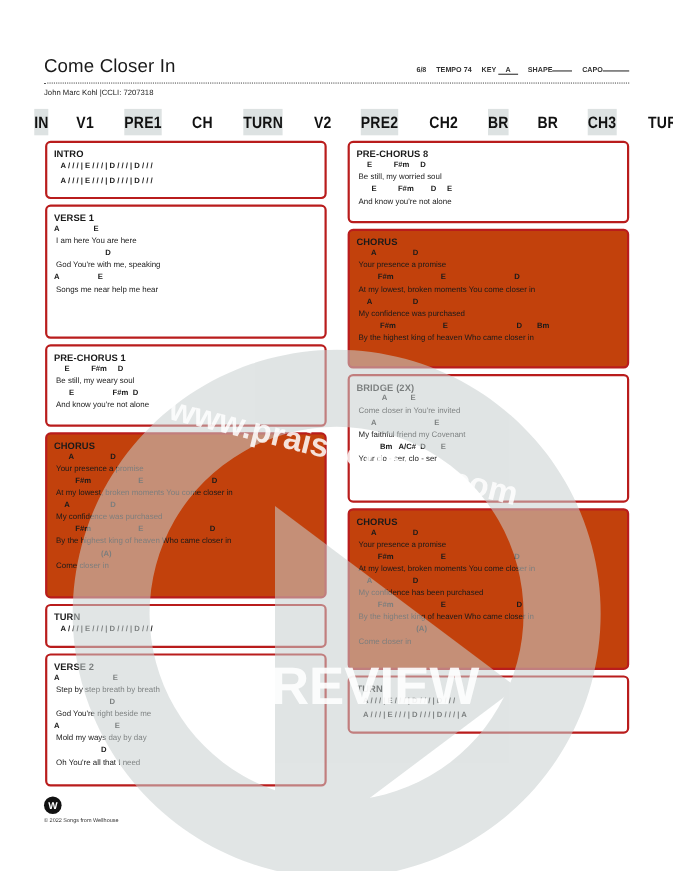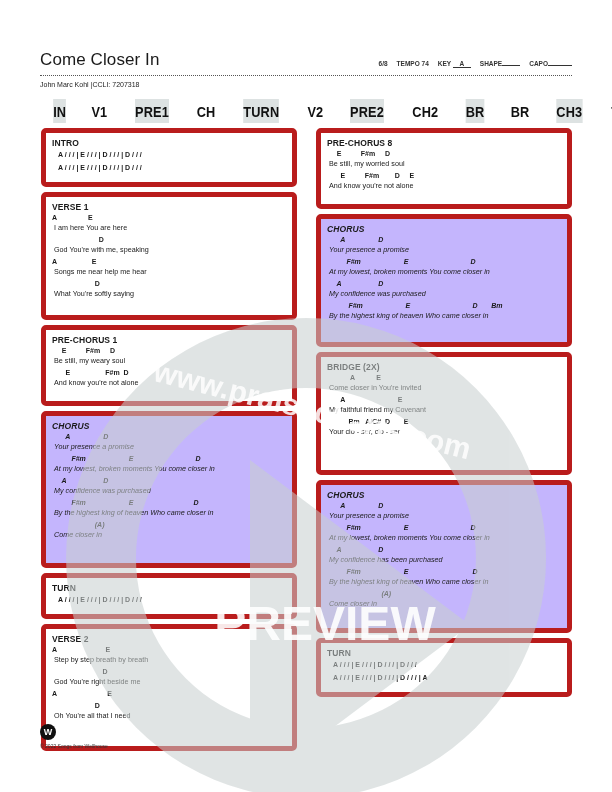--- a/index.html
+++ b/index.html
@@ -3,28 +3,28 @@
 <meta charset="utf-8">
 <style>
   html, body { margin:0; padding:0; }
   body { width:612px; height:792px; background:#ffffff; position:relative; overflow:hidden;
          font-family:"Liberation Sans", sans-serif; color:#1a1a1a; }
   .title { position:absolute; left:40px; top:50px; font-size:17px; font-weight:normal; letter-spacing:0.1px; }
   .meta { position:absolute; right:40px; top:60px; font-size:6.5px; font-weight:bold; color:#333; display:flex; gap:9px; align-items:baseline; }
   .meta .blank { display:inline-block; border-bottom:0.8px solid #333; min-width:18px; text-align:center; }
   .dots { position:absolute; left:40px; right:40px; top:75px; border-top:1.6px dotted #555; }
   .author { position:absolute; left:40px; top:81px; font-size:7px; color:#222; }
-  .nav { position:absolute; left:52px; top:99px; width:532px; height:24px; display:flex;gap:23px; }
+  .nav { position:absolute; left:30px; top:99px; width:532px; height:24px; display:flex;gap:23px; }
   .nav-item { flex:1; display:flex; align-items:center; justify-content:center; font-size:15px; font-weight:bold; color:#111; transform:scaleX(0.85); letter-spacing:0.2px; }
   .nav-item.shaded { background:#dde2e2; }
   .col { position:absolute; top:128px; width:256px; }
   .col.left { left:41px; }
   .col.right { left:316px; }
-  .box { border:5px solid #b91c1c; border-radius:5px; padding:5px 6px 6px 6px; margin-bottom:5px; background:#fff; position:relative; }
-  .box.shaded { background:#c4b5fd;font-style:italic; }
+  .box { border:2px solid #b91c1c; border-radius:5px; padding:5px 6px 6px 6px; margin-bottom:5px; background:#fff; position:relative; }
+  .box.shaded { background:#c2410c; }
   .box .hd { font-size:8.5px; font-weight:bold; margin-bottom:2px; letter-spacing:0.1px; }
   .line { position:relative; margin-bottom:3px; }
   .chords { font-size:7px; font-weight:bold; height:9px; white-space:pre; font-family:"Liberation Sans", sans-serif; }
   .lyric { font-size:7.2px; height:10px; white-space:pre; padding-left:2px; }
   .prog { font-size:7px; font-weight:bold; white-space:pre; padding-left:6px; margin:3px 0 6px 0; }
   .footer-logo { position:absolute; left:40px; top:724px; display:flex; align-items:center; gap:4px; }
   .logo-circ { width:16px; height:16px; border-radius:50%; background:#111; display:flex; align-items:center; justify-content:center; color:#fff; font-size:9px; font-weight:bold; }
   .logo-text { font-size:14px; font-weight:bold; color:#222; letter-spacing:0.2px; }
   .copyright { position:absolute; left:40px; top:743px; font-size:5px; color:#333; }
   .watermark { position:absolute; left:0; top:0; width:612px; height:792px; pointer-events:none; }
@@ -74,24 +74,20 @@
         <div class="lyric">I am here You are here</div>
       </div>
     <div class="line">
         <div class="chords">                        D</div>
         <div class="lyric">God You're with me, speaking</div>
       </div>
     <div class="line">
         <div class="chords">A                  E</div>
         <div class="lyric">Songs me near help me hear</div>
       </div>
-    <div class="line">
-        <div class="chords">                      D</div>
-        <div class="lyric">What You're softly saying</div>
-      </div>
   </div>
 
   <div class="box" style="height:60px">
     <div class="hd">PRE-CHORUS 1</div>
     <div class="line">
         <div class="chords">     E          F#m     D</div>
         <div class="lyric">Be still, my weary soul</div>
       </div>
     <div class="line">
         <div class="chords">       E                  F#m  D</div>
@@ -133,20 +129,21 @@
     <div class="line">
         <div class="chords">A                         E</div>
         <div class="lyric">Step by step breath by breath</div>
       </div>
     <div class="line">
         <div class="chords">                          D</div>
         <div class="lyric">God You're right beside me</div>
       </div>
     <div class="line">
         <div class="chords">A                          E</div>
+        <div class="lyric">Mold my ways day by day</div>
       </div>
     <div class="line">
         <div class="chords">                      D</div>
         <div class="lyric">Oh You're all that I need</div>
       </div>
   </div>
 </div>
 
 <div class="col right">
   <div class="box" style="height:60px">

